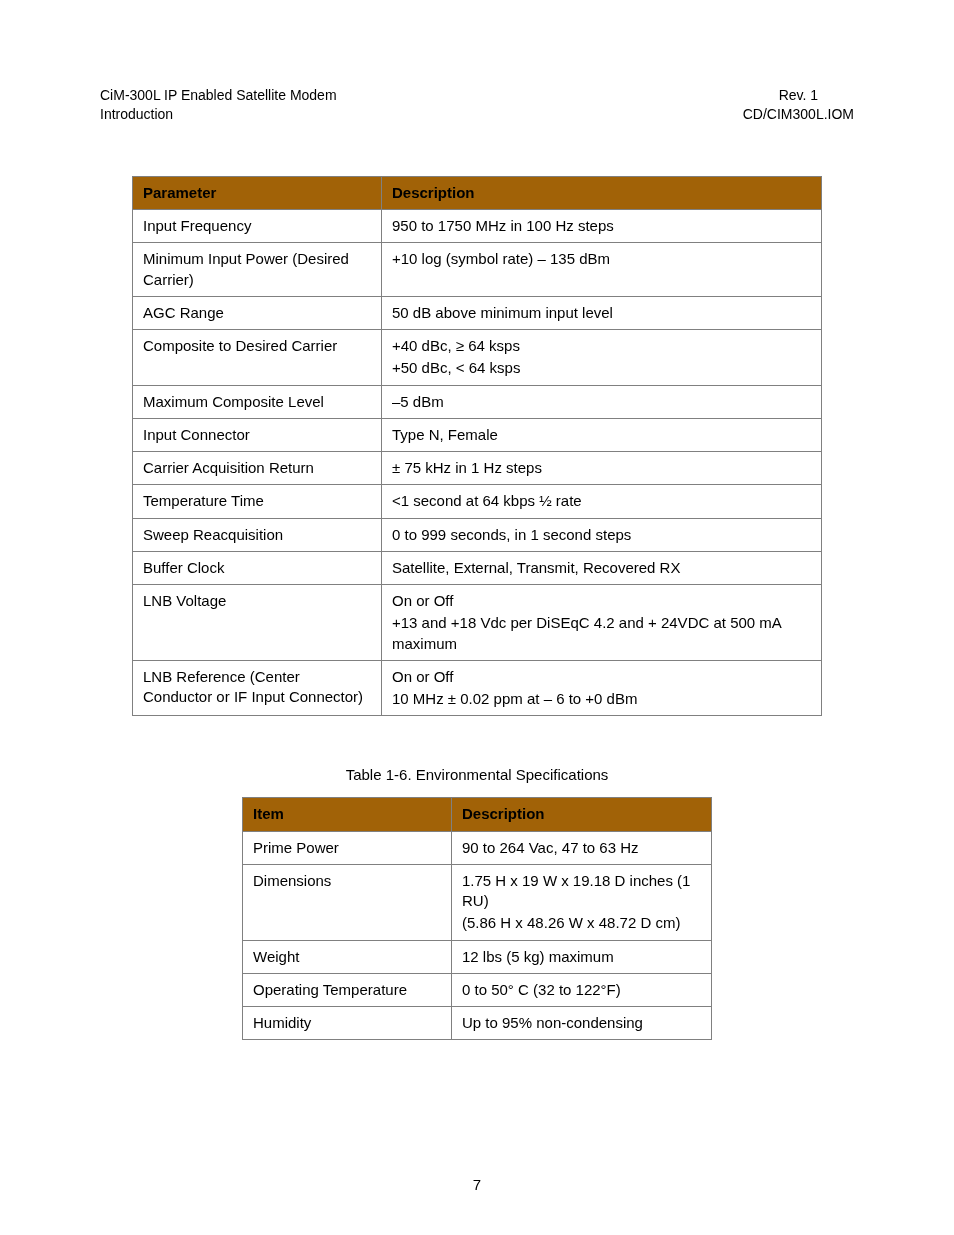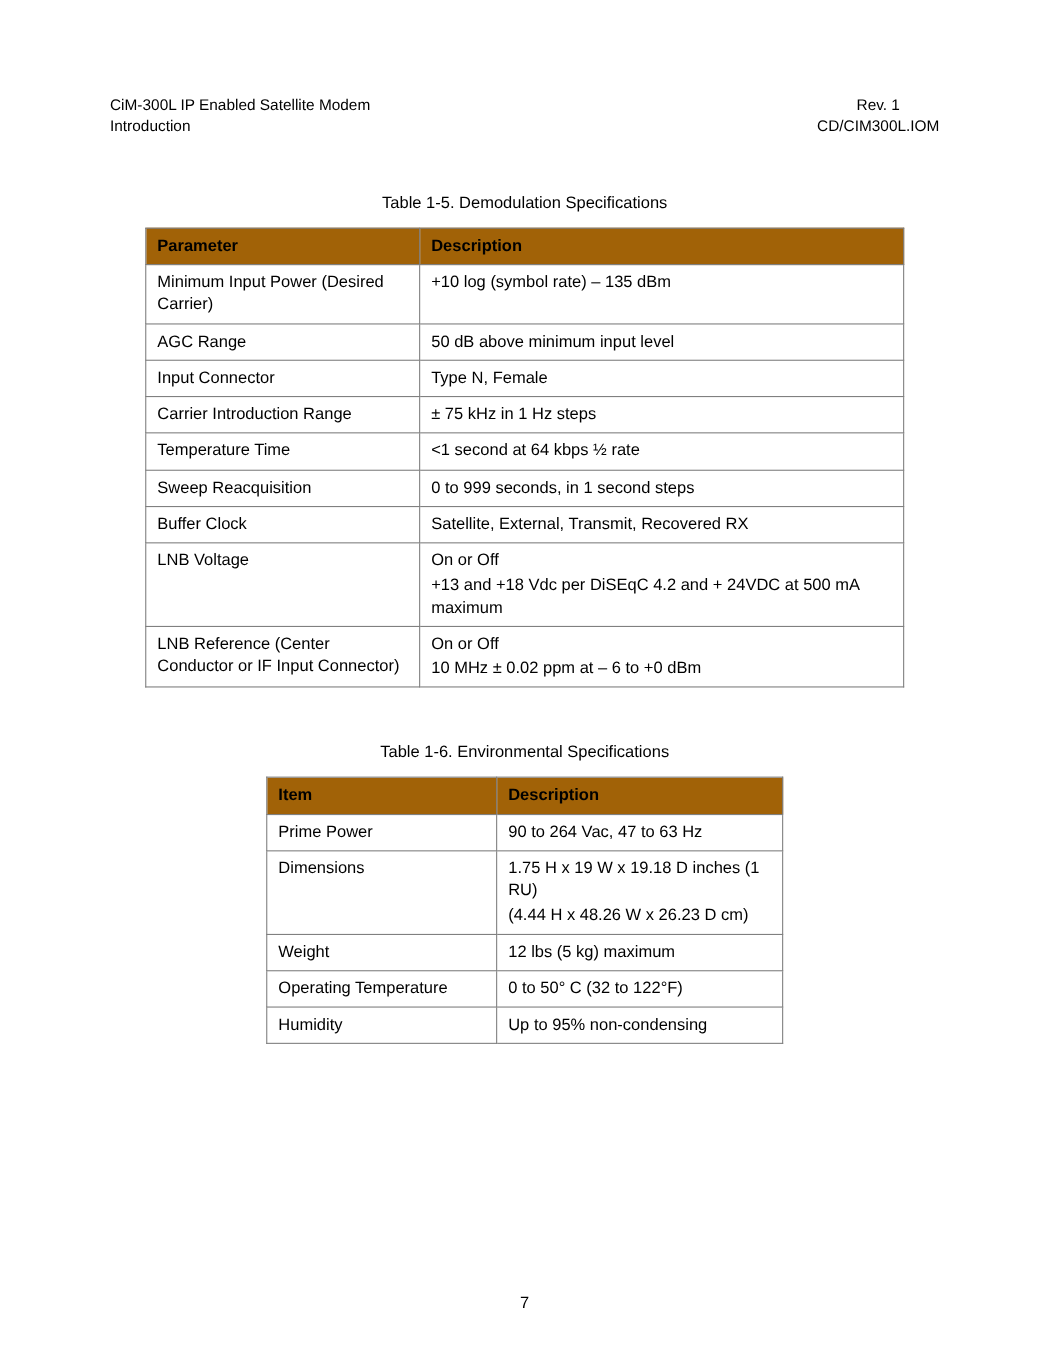--- a/index.html
+++ b/index.html
@@ -71,55 +71,79 @@
     <div class="left">
       <div>CiM-300L IP Enabled Satellite Modem</div>
       <div>Introduction</div>
     </div>
     <div class="right">
       <div>Rev. 1</div>
       <div>CD/CIM300L.IOM</div>
     </div>
   </div>
 
-  <div class="table-title">Table 1-5.  Demodulation Specifications</div>
   <table class="t1">
     <thead>
       <tr>
         <th>Parameter</th>
         <th>Description</th>
       </tr>
     </thead>
     <tbody>
         <tr>
+          <td>Input Frequency</td>
+          <td>
+            <div class="cell-lines">
+              <div>950 to 1750 MHz in 100 Hz steps</div>
+            </div>
+          </td>
+        </tr>
+        <tr>
           <td>Minimum Input Power (Desired Carrier)</td>
           <td>
             <div class="cell-lines">
               <div>+10 log (symbol rate) – 135 dBm</div>
             </div>
           </td>
         </tr>
         <tr>
           <td>AGC Range</td>
           <td>
             <div class="cell-lines">
               <div>50 dB above minimum input level</div>
             </div>
           </td>
         </tr>
         <tr>
+          <td>Composite to Desired Carrier</td>
+          <td>
+            <div class="cell-lines">
+              <div>+40 dBc, ≥ 64 ksps</div>
+              <div>+50 dBc, &lt; 64 ksps</div>
+            </div>
+          </td>
+        </tr>
+        <tr>
+          <td>Maximum Composite Level</td>
+          <td>
+            <div class="cell-lines">
+              <div>–5 dBm</div>
+            </div>
+          </td>
+        </tr>
+        <tr>
           <td>Input Connector</td>
           <td>
             <div class="cell-lines">
               <div>Type N, Female</div>
             </div>
           </td>
         </tr>
         <tr>
-          <td>Carrier Introduction Range</td>
+          <td>Carrier Acquisition Return</td>
           <td>
             <div class="cell-lines">
               <div>± 75 kHz in 1 Hz steps</div>
             </div>
           </td>
         </tr>
         <tr>
           <td>Temperature Time</td>
           <td>
             <div class="cell-lines">
@@ -179,21 +203,21 @@
             <div class="cell-lines">
               <div>90 to 264 Vac, 47 to 63 Hz</div>
             </div>
           </td>
         </tr>
         <tr>
           <td>Dimensions</td>
           <td>
             <div class="cell-lines">
               <div>1.75 H x 19 W x 19.18 D inches (1 RU)</div>
-              <div>(4.44 H x 48.26 W x 26.23 D cm)</div>
+              <div>(5.86 H x 48.26 W x 48.72 D cm)</div>
             </div>
           </td>
         </tr>
         <tr>
           <td>Weight</td>
           <td>
             <div class="cell-lines">
               <div>12 lbs (5 kg) maximum</div>
             </div>
           </td>

